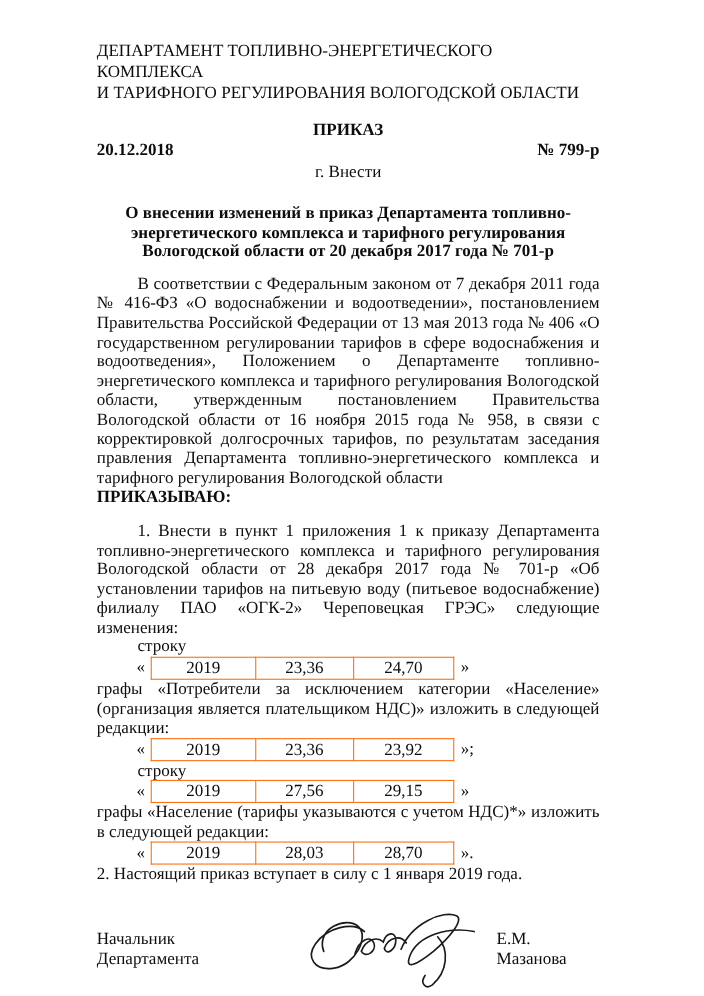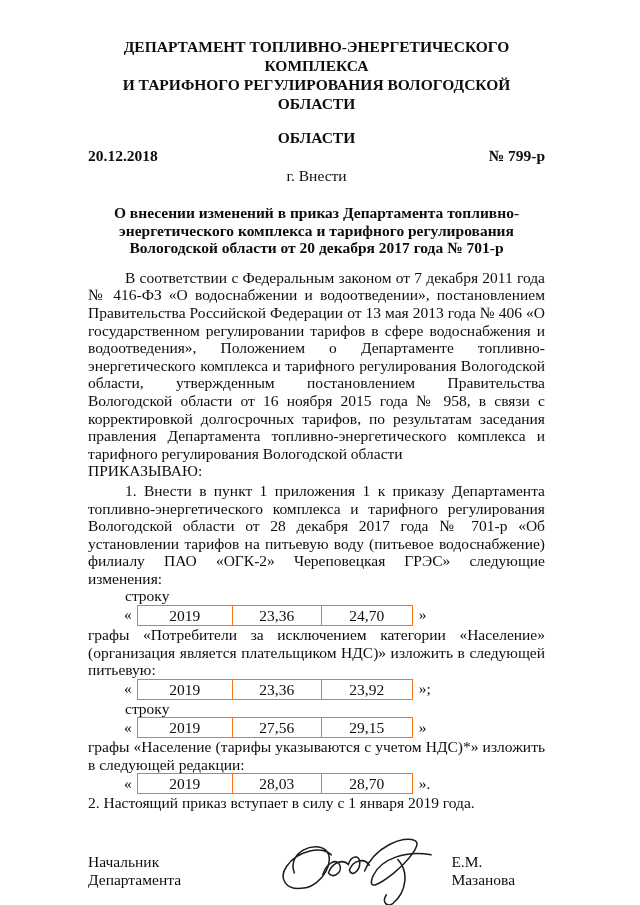--- a/index.html
+++ b/index.html
@@ -7,30 +7,30 @@
     position:relative;
     width:640px; height:905px;
     box-sizing:border-box;
     padding:37px 95px 0 88px;
     background:#ffffff;
     color:#0d0d0d;
     font-family:"Liberation Serif","DejaVu Serif",serif;
     font-size:15.5px;
     overflow:hidden;
   }
-  .org-name { text-align:center; font-weight:bold; line-height:19px; }
+  .org-name { text-align:left; font-weight:normal; line-height:19px; }
   .doc-type { text-align:center; font-weight:bold; margin-top:16px; line-height:18px; }
   .date-row { display:flex; justify-content:space-between; font-weight:bold; line-height:18px; }
   .city { text-align:center; margin-top:2px; line-height:18px; }
   .doc-title { text-align:center; font-weight:bold; margin-top:19px; line-height:17.6px; }
   .para { margin:0; text-align:justify; line-height:17.6px; }
   .indent { text-indent:37px; }
   .preamble { margin-top:12px; }
-  .decree { margin:0; font-weight:normal; line-height:17.6px; }
-  .item1 { margin-top:2px; }
+  .decree { margin:0; font-weight:bold; line-height:17.6px; }
+  .item1 { margin-top:13px; }
   .row-label { margin:0; text-indent:37px; line-height:17.5px; }
   .trow { display:flex; align-items:center; height:21px; margin-left:36px; }
   .trow .q-open { margin-right:5px; }
   .trow .q-close { margin-left:6px; white-space:nowrap; }
   table.ttab { border-collapse:collapse; }
   table.ttab td {
     border:1px solid #f97316;
     text-align:center; vertical-align:middle;
     padding:0; height:19px; line-height:19px;
     font-size:15.5px;
@@ -46,21 +46,21 @@
 </head>
 <body>
 
 <div class="page">
 
   <div class="org-name">
     <div>ДЕПАРТАМЕНТ ТОПЛИВНО-ЭНЕРГЕТИЧЕСКОГО КОМПЛЕКСА</div>
     <div>И ТАРИФНОГО РЕГУЛИРОВАНИЯ ВОЛОГОДСКОЙ ОБЛАСТИ</div>
   </div>
 
-  <div class="doc-type">ОБЛАСТИ</div>
+  <div class="doc-type">ПРИКАЗ</div>
 
   <div class="date-row">
     <span>20.12.2018</span>
     <span>№ 799-р</span>
   </div>
 
   <div class="city">г. Внести</div>
 
   <div class="doc-title">О внесении изменений в приказ Департамента топливно-энергетического комплекса и тарифного регулирования Вологодской области от 20 декабря 2017 года № 701-р</div>
 
@@ -79,21 +79,21 @@
           <tr>
       <td class="c1">2019</td>
       <td class="c2">23,36</td>
       <td class="c3">24,70</td>
     </tr>
         </tbody>
       </table>
     <span class="q-close">»</span>
   </div>
 
-  <p class="para">графы «Потребители за исключением категории «Население» (организация является плательщиком НДС)» изложить в следующей питьевую:</p>
+  <p class="para">графы «Потребители за исключением категории «Население» (организация является плательщиком НДС)» изложить в следующей редакции:</p>
 
   <div class="trow">
     <span class="q-open">«</span>
     <table class="ttab">
         <tbody>
           <tr>
       <td class="c1">2019</td>
       <td class="c2">23,36</td>
       <td class="c3">23,92</td>
     </tr>

